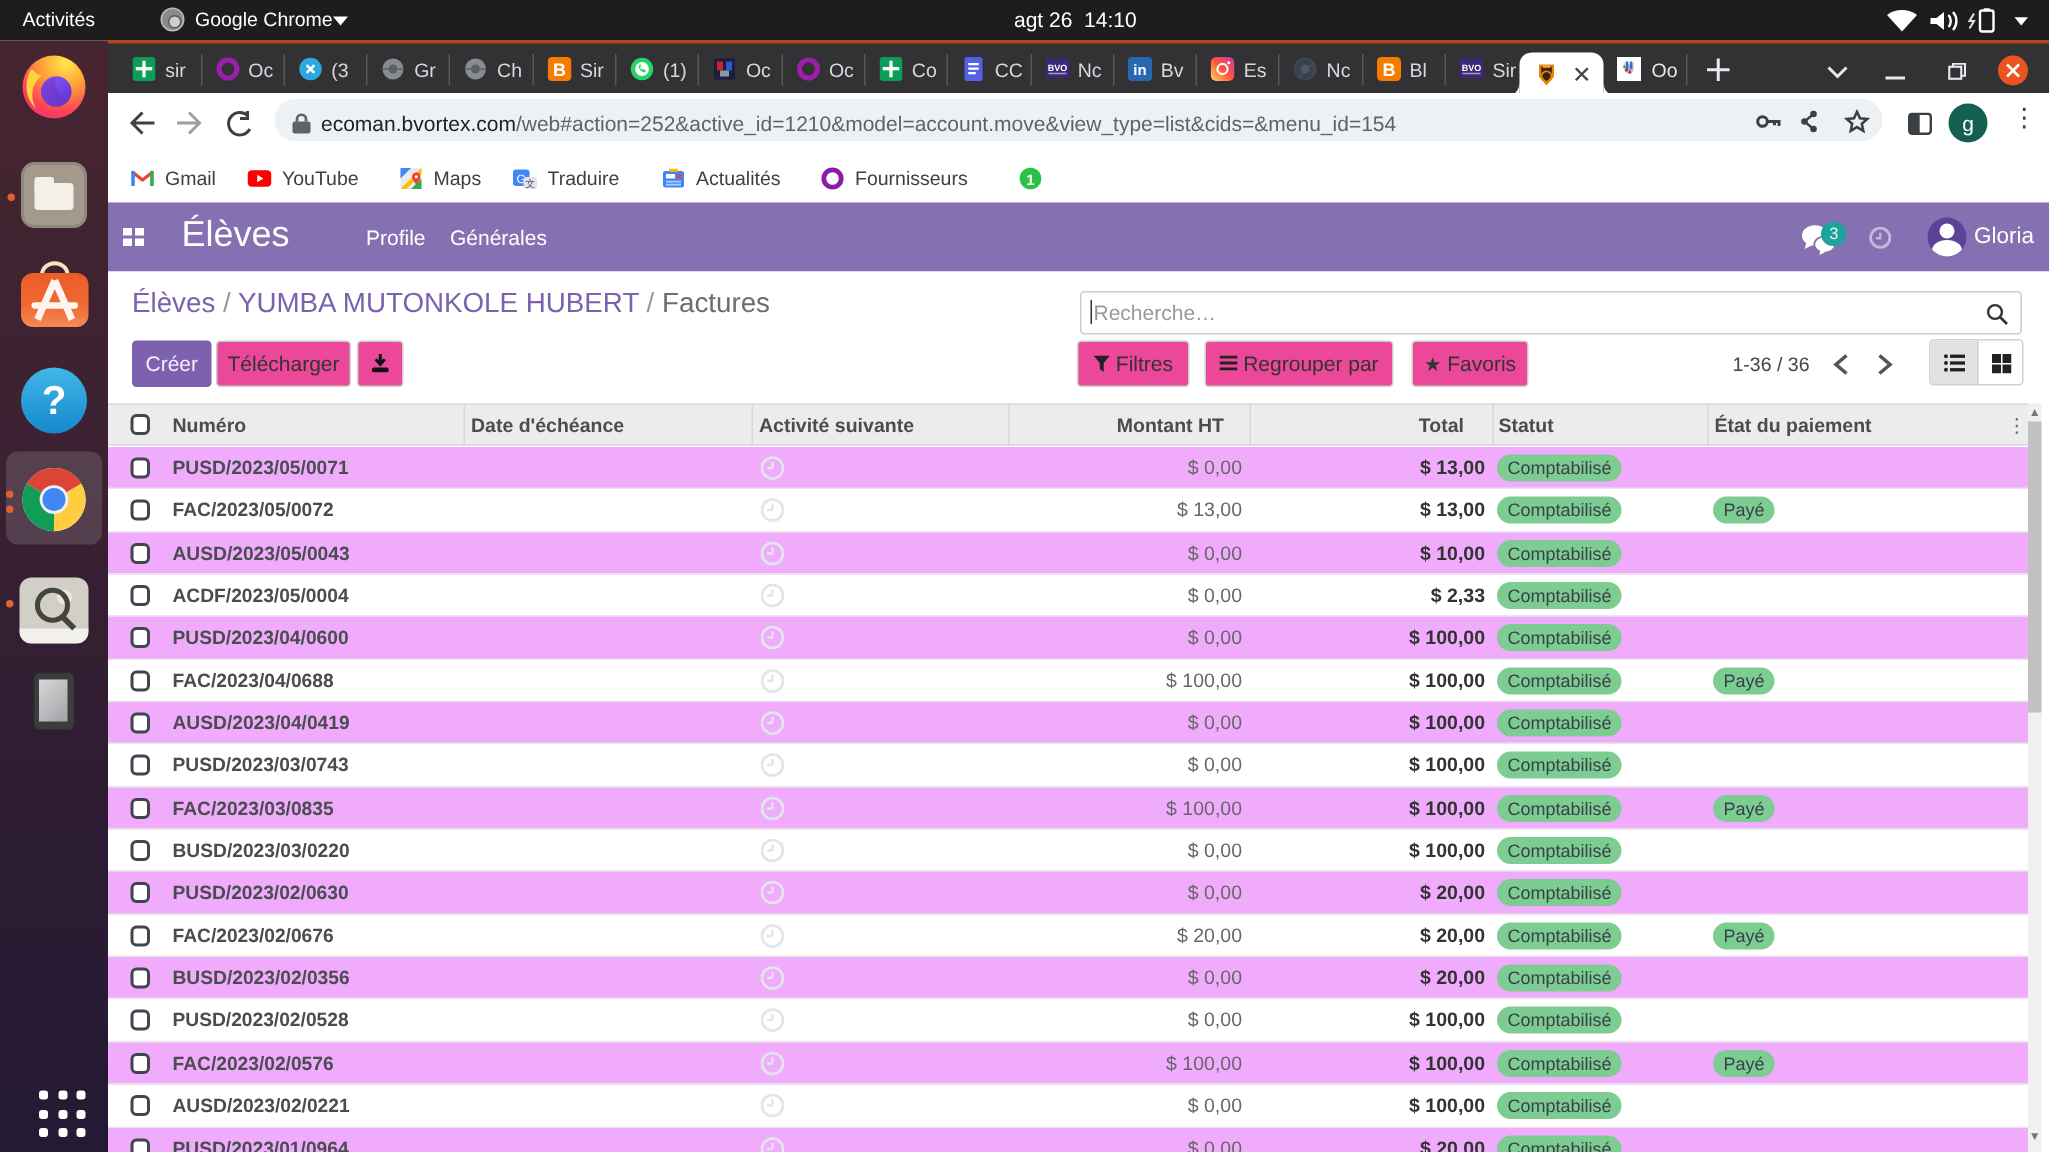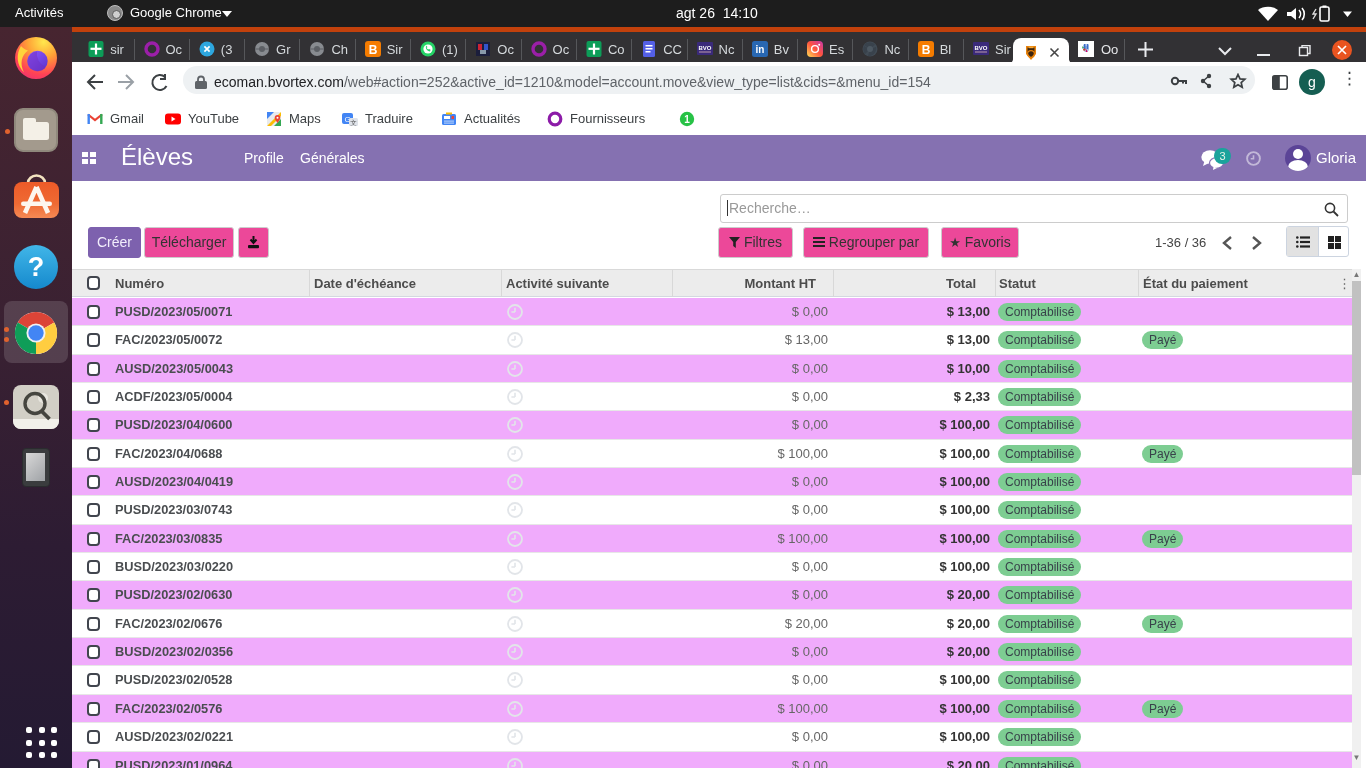--- a/index.html
+++ b/index.html
@@ -10,21 +10,21 @@
 #topbar .act{position:absolute;left:15px;top:0;line-height:26px}
 #topbar .gc{position:absolute;left:130px;top:0;line-height:26px}
 #topbar .date{position:absolute;left:676px;top:0;line-height:26px;font-size:14px}
 .chromeglyph{position:absolute;left:107px;top:5px;width:16px;height:16px;border-radius:50%;background:#8a8a8a;border:1px solid #bdbdbd}
 .chromeglyph:before{content:"";position:absolute;left:3.5px;top:3.5px;width:7px;height:7px;border-radius:50%;background:#cfcfcf;border:1px solid #5a5a5a}
 .tri{width:0;height:0;border-left:5px solid transparent;border-right:5px solid transparent;border-top:6px solid #fff}
 
 #dock{position:absolute;left:0;top:27px;width:72px;height:741px;background:linear-gradient(180deg,#472530 0%,#3a2132 40%,#2d1c33 70%,#241a33 100%)}
 .dockdot{position:absolute;width:5px;height:5px;border-radius:50%;background:#e0622e}
 
-#tabbar{position:absolute;left:72px;top:27px;width:1294px;height:35px;background:#323134;border-top:5px solid #c2410c}
+#tabbar{position:absolute;left:72px;top:27px;width:1294px;height:35px;background:#323134;border-top:2px solid #c2410c}
 .tab{position:absolute;top:6px;height:23px;color:#d5d9dc;font-size:13px}
 .tabsep{position:absolute;top:7px;width:1px;height:21px;background:#56575a}
 .favi{position:absolute;left:0;top:0;width:16px;height:16px}
 #activetab{position:absolute;left:941px;top:6px;width:56px;height:29px;background:#fff;border-radius:8px 8px 0 0}
 #toolbar{position:absolute;left:72px;top:62px;width:1294px;height:41px;background:#fff}
 #urlbar{position:absolute;left:111px;top:3.5px;width:1072px;height:28px;border-radius:14px;background:#eef1f3}
 #bookmarks{position:absolute;left:72px;top:103px;width:1294px;height:32px;background:#fff;font-size:13px;color:#3c4043}
 .bm{position:absolute;top:0;height:32px;line-height:32px}
 .bmi{position:absolute;left:0;top:0;width:16px;height:16px}
 
@@ -481,20 +481,21 @@
     <circle cx="7.5" cy="7.5" r="6.4" fill="none" stroke="rgba(255,255,255,.5)" stroke-width="1.9"></circle>
     <path d="M7.5 4.2 v3.6 h-2.8" stroke="rgba(255,255,255,.5)" stroke-width="1.6" fill="none"></path>
   </svg>
   <div class="abs" style="left:1213px;top:10px;width:26px;height:26px;border-radius:50%;background:#5b4497;overflow:hidden">
     <div class="abs" style="left:8px;top:4px;width:10px;height:10px;border-radius:50%;background:#fff"></div>
     <div class="abs" style="left:3px;top:15px;width:20px;height:14px;border-radius:50% 50% 0 0;background:#fff"></div>
   </div>
   <span class="abs" style="left:1244px;top:0;line-height:46px;font-size:15px">Gloria</span>
 </div>
 <div id="control">
+  <div class="crumb"><span>Élèves</span> <span class="sep">/</span> <span>YUMBA MUTONKOLE HUBERT</span> <span class="sep">/</span> <span class="cur">Factures</span></div>
   <div class="btn" style="left:16px;top:46px;width:53px;background:#7d61ae;border-color:#7d61ae;color:#f2eefc;line-height:29px">Créer</div>
   <div class="btn" style="left:72px;top:46px;width:90px;line-height:29px">Télécharger</div>
   <div class="btn" style="left:166px;top:46px;width:31px;line-height:29px">
     <svg width="13" height="13" viewBox="0 0 13 13" style="margin-top:8px">
           <path d="M6.5 0 v6 M3.5 3.5 L6.5 7 L9.5 3.5" stroke="#111" stroke-width="2" fill="none"></path>
           <path d="M1 8 v3 h11 v-3" fill="none" stroke="#111" stroke-width="0"></path>
           <rect x="1" y="9" width="11" height="3.2" rx="1" fill="#111"></rect>
         </svg>
   </div>
   <div id="searchbox">

